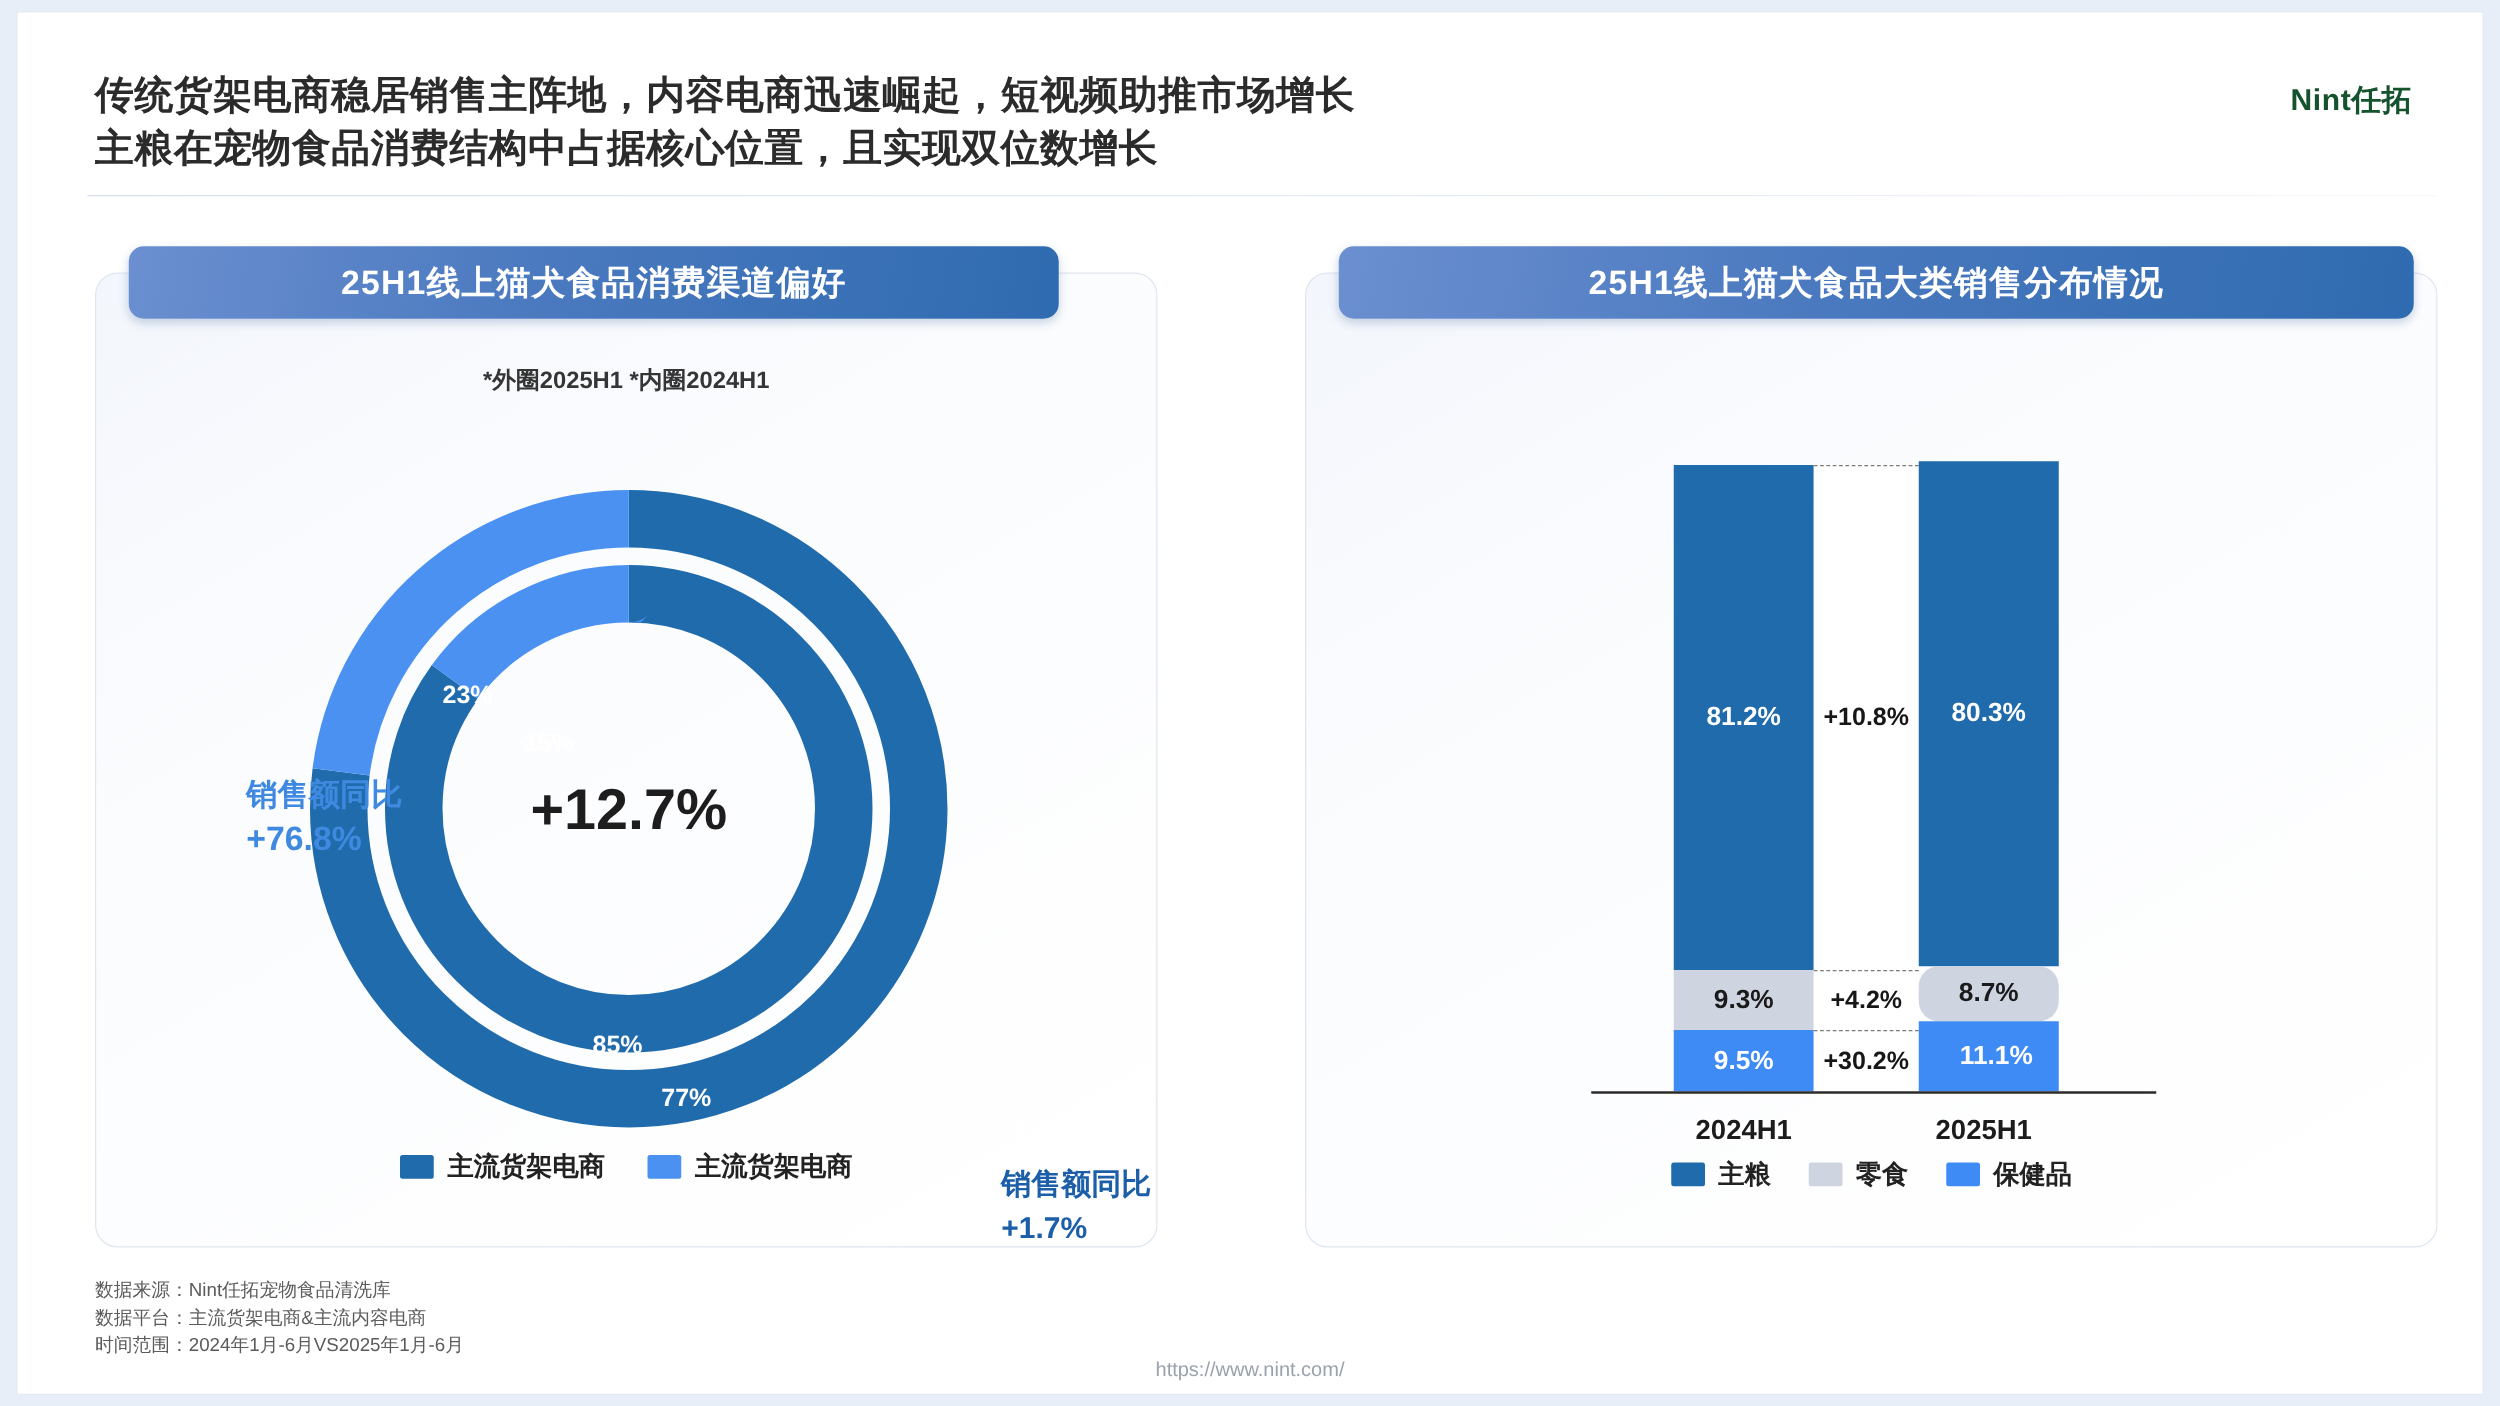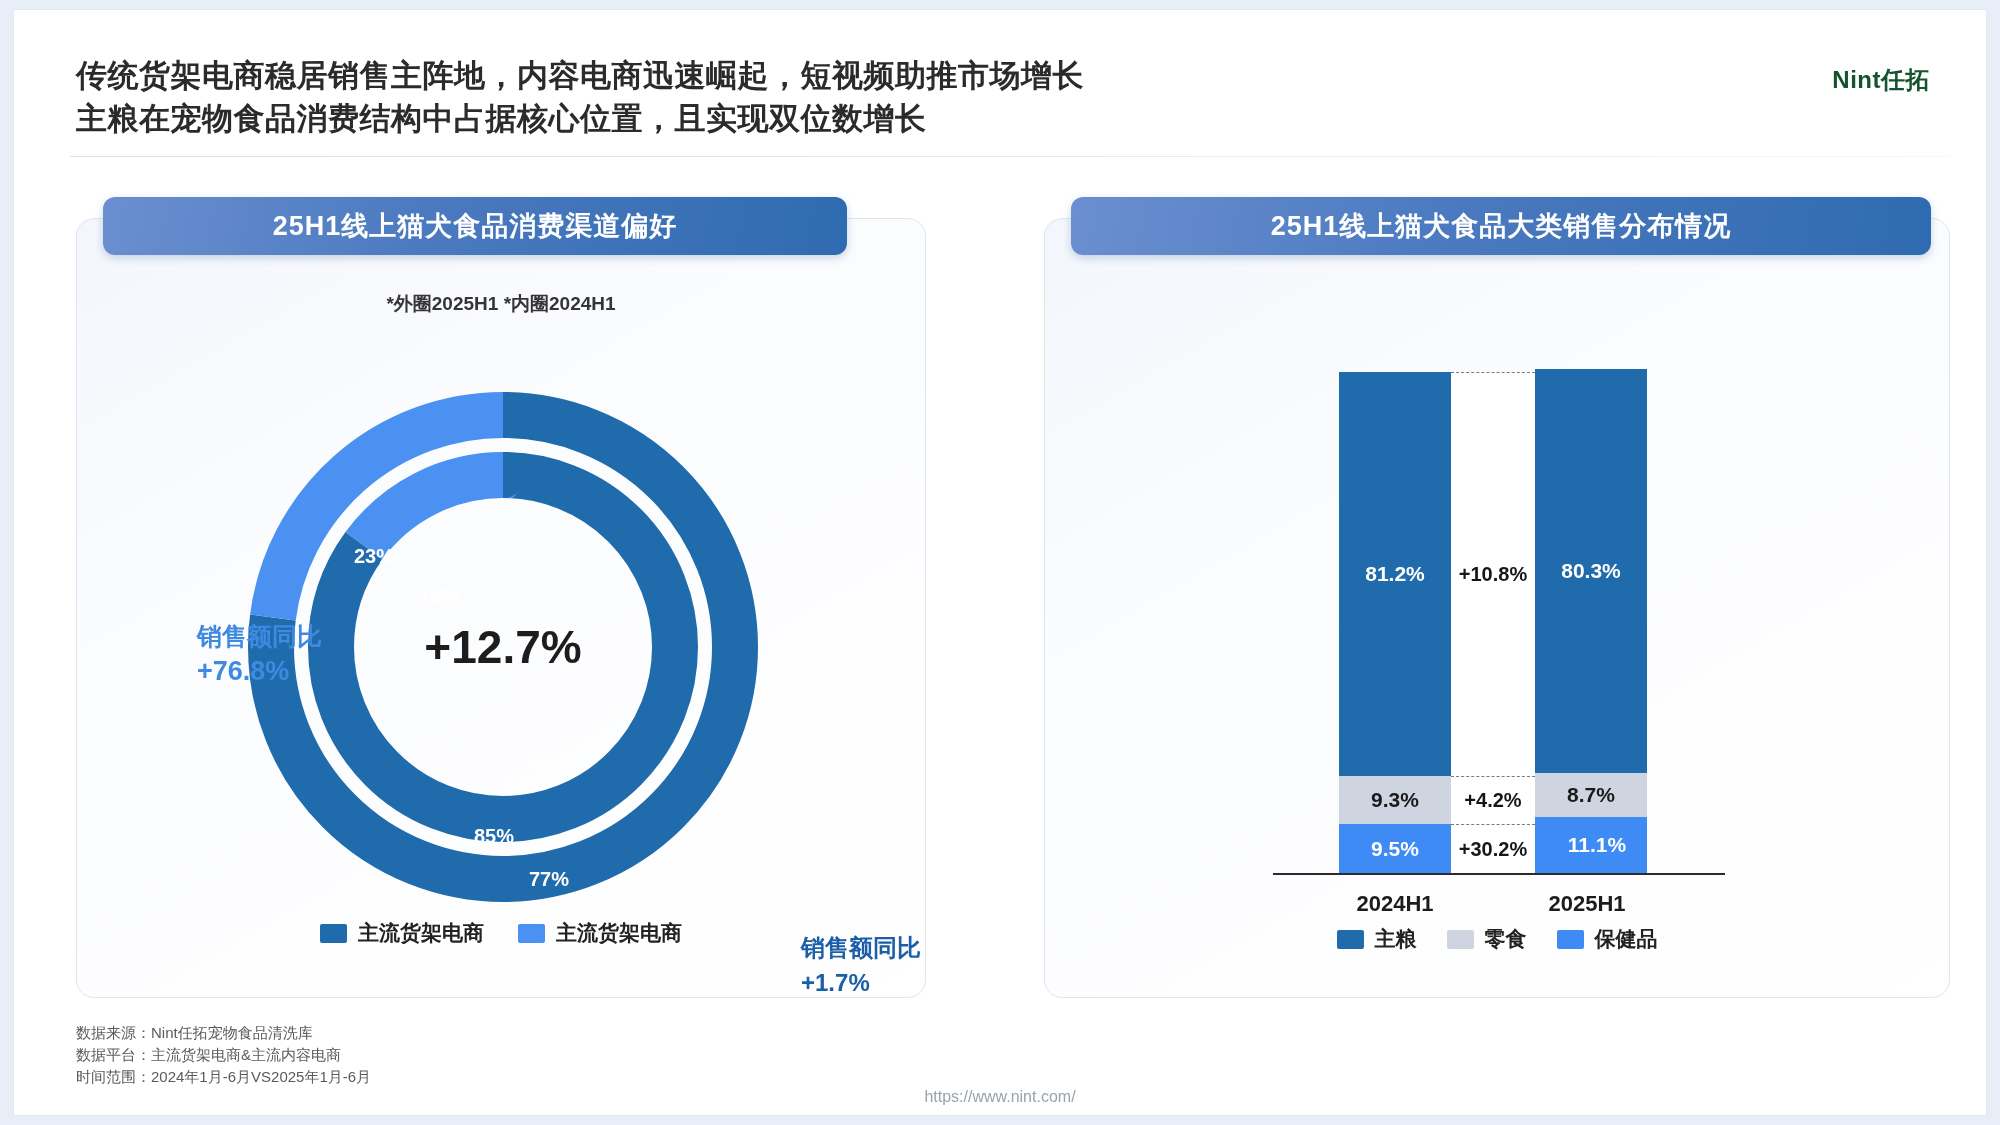--- a/index.html
+++ b/index.html
@@ -228,21 +228,21 @@
           </div>
           <div class="mid-cell" style="height:49px;border-bottom:none;">
             <span>+30.2%</span>
           </div>
         </div>
 
         <div class="bar-col" id="col-2025">
           <div class="seg" style="height:404px;background:#1f6bab;">
             <span class="seg-lbl" style="color:#fff">80.3%</span>
           </div>
-          <div class="seg" style="height:44px;background:#ced4e0;">
+          <div class="seg" style="height:44px;background:#ced4e0;border-radius:16px;">
             <span class="seg-lbl" style="color:#1a1a1a">8.7%</span>
           </div>
           <div class="seg" style="height:56px;background:#3e8bf5;padding-left:12px;">
             <span class="seg-lbl" style="color:#fff">11.1%</span>
           </div>
         </div>
 
         <div class="axis-x"></div>
         <div class="x-tick" id="tick-2024">2024H1</div>
         <div class="x-tick" id="tick-2025">2025H1</div>

